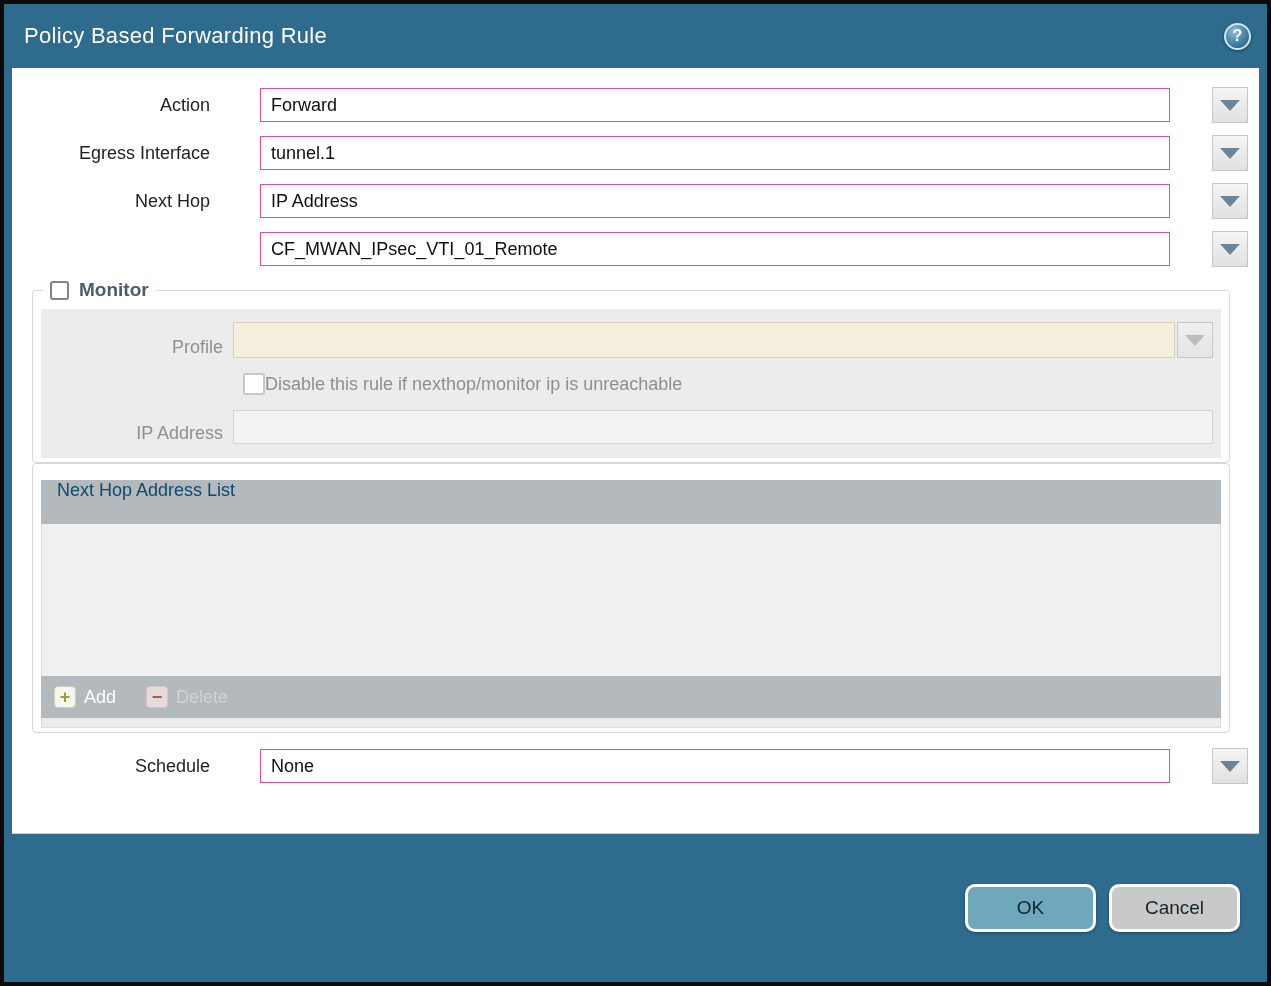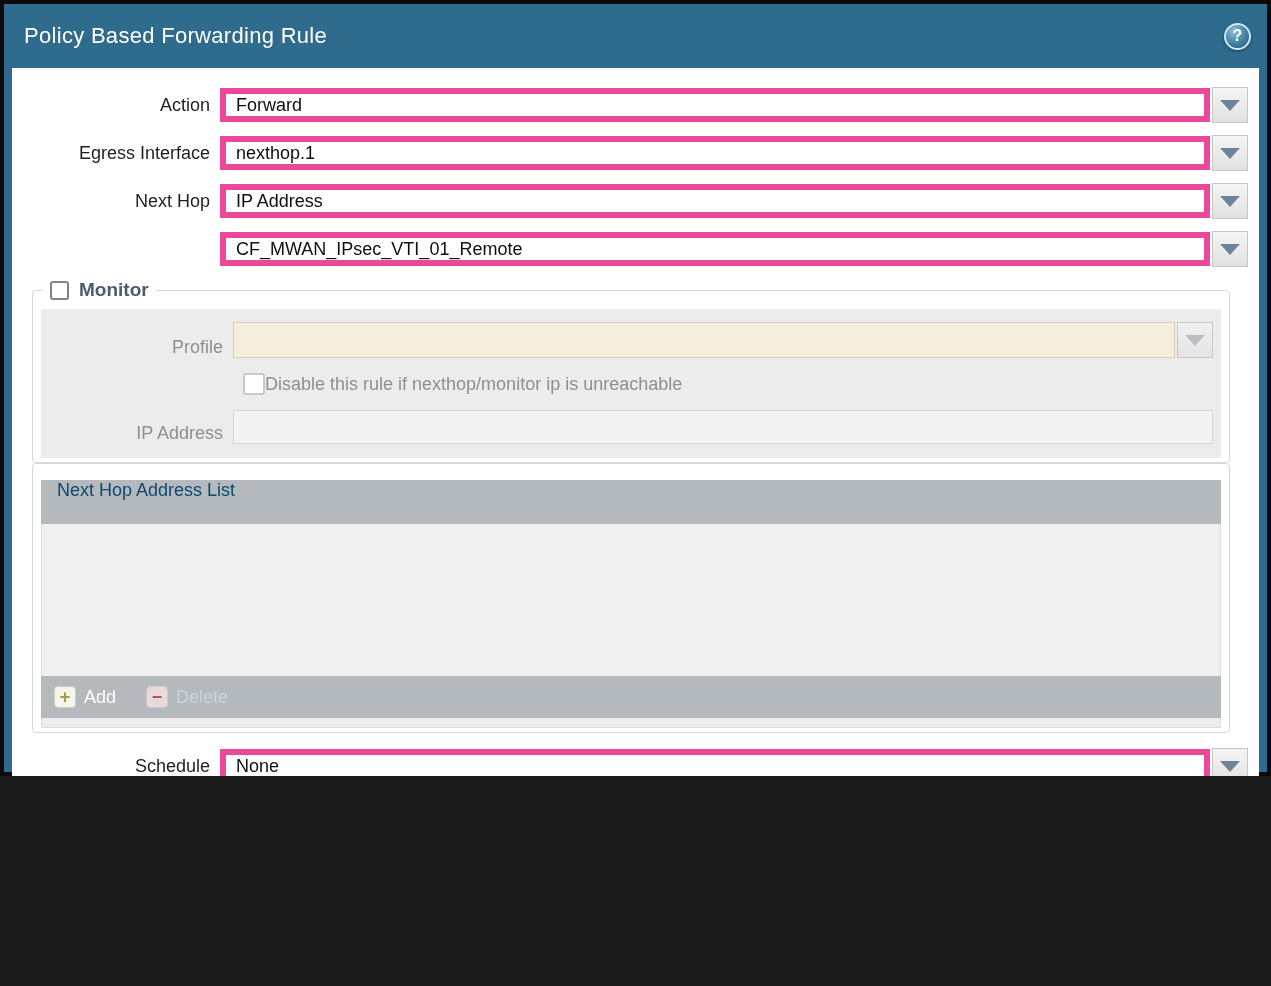--- a/index.html
+++ b/index.html
@@ -1,20 +1,20 @@
 <!DOCTYPE html>
 <html><head>
 <meta charset="utf-8">
 <style>
   * { box-sizing: border-box; margin: 0; padding: 0; }
   html, body { background:#1a1a1a; }
   body { font-family: "Liberation Sans", "DejaVu Sans", sans-serif; }
 
   .frame {
-    width: 1271px; height: 776px;
+    width: 1271px; height: 986px;
     background: #0b0b0b;
     padding: 4px;
   }
   .app {
     width: 100%; height: 100%;
     background: #2e6b8c;
     display: flex; flex-direction: column;
   }
 
   
@@ -64,28 +64,28 @@
   
   .content {
     background: #ffffff;
     margin: 0 8px;
     height: 766px; flex: 0 0 auto;
     padding: 19px 11px 0 6px;
     border-bottom: 1px solid #cfcfcf;
     overflow: hidden;
   }
 
-  .frow { display: flex; align-items: center; margin-bottom: 12px; }
+  .frow { display: flex; align-items: center; margin-bottom: 12px; gap: 40px; }
   .flabel {
     width: 202px; text-align: right; padding-right: 10px;
     font-size: 18px; color: #1f1f1f; flex: 0 0 auto;
   }
   .fbox {
     flex: 1 1 auto; height: 34px;
-    border: 6px solid #ec4899; background: #ffffff;
+    border: 1px solid #ec4899; background: #ffffff;
     display: flex; align-items: center; padding: 4px 10px;
     font-size: 18px; color: #0f0f0f;
   }
   .ddbtn {
     width: 36px; height: 36px; margin-left: 2px; flex: 0 0 auto;
     border: 1px solid #c6c6c6;
     background: linear-gradient(#f5f5f5, #e1e1e1);
     display: flex; align-items: center; justify-content: center;
     cursor: pointer;
   }
@@ -200,21 +200,21 @@
       <div class="frow">
         <span class="flabel">Action</span>
         <div class="fbox">Forward</div>
         <div class="ddbtn">
           <span class="tri"></span>
         </div>
       </div>
 
       <div class="frow">
         <span class="flabel">Egress Interface</span>
-        <div class="fbox">nexthop.1</div>
+        <div class="fbox">tunnel.1</div>
         <div class="ddbtn">
           <span class="tri"></span>
         </div>
       </div>
 
       <div class="frow">
         <span class="flabel">Next Hop</span>
         <div class="fbox">IP Address</div>
         <div class="ddbtn">
           <span class="tri"></span>

